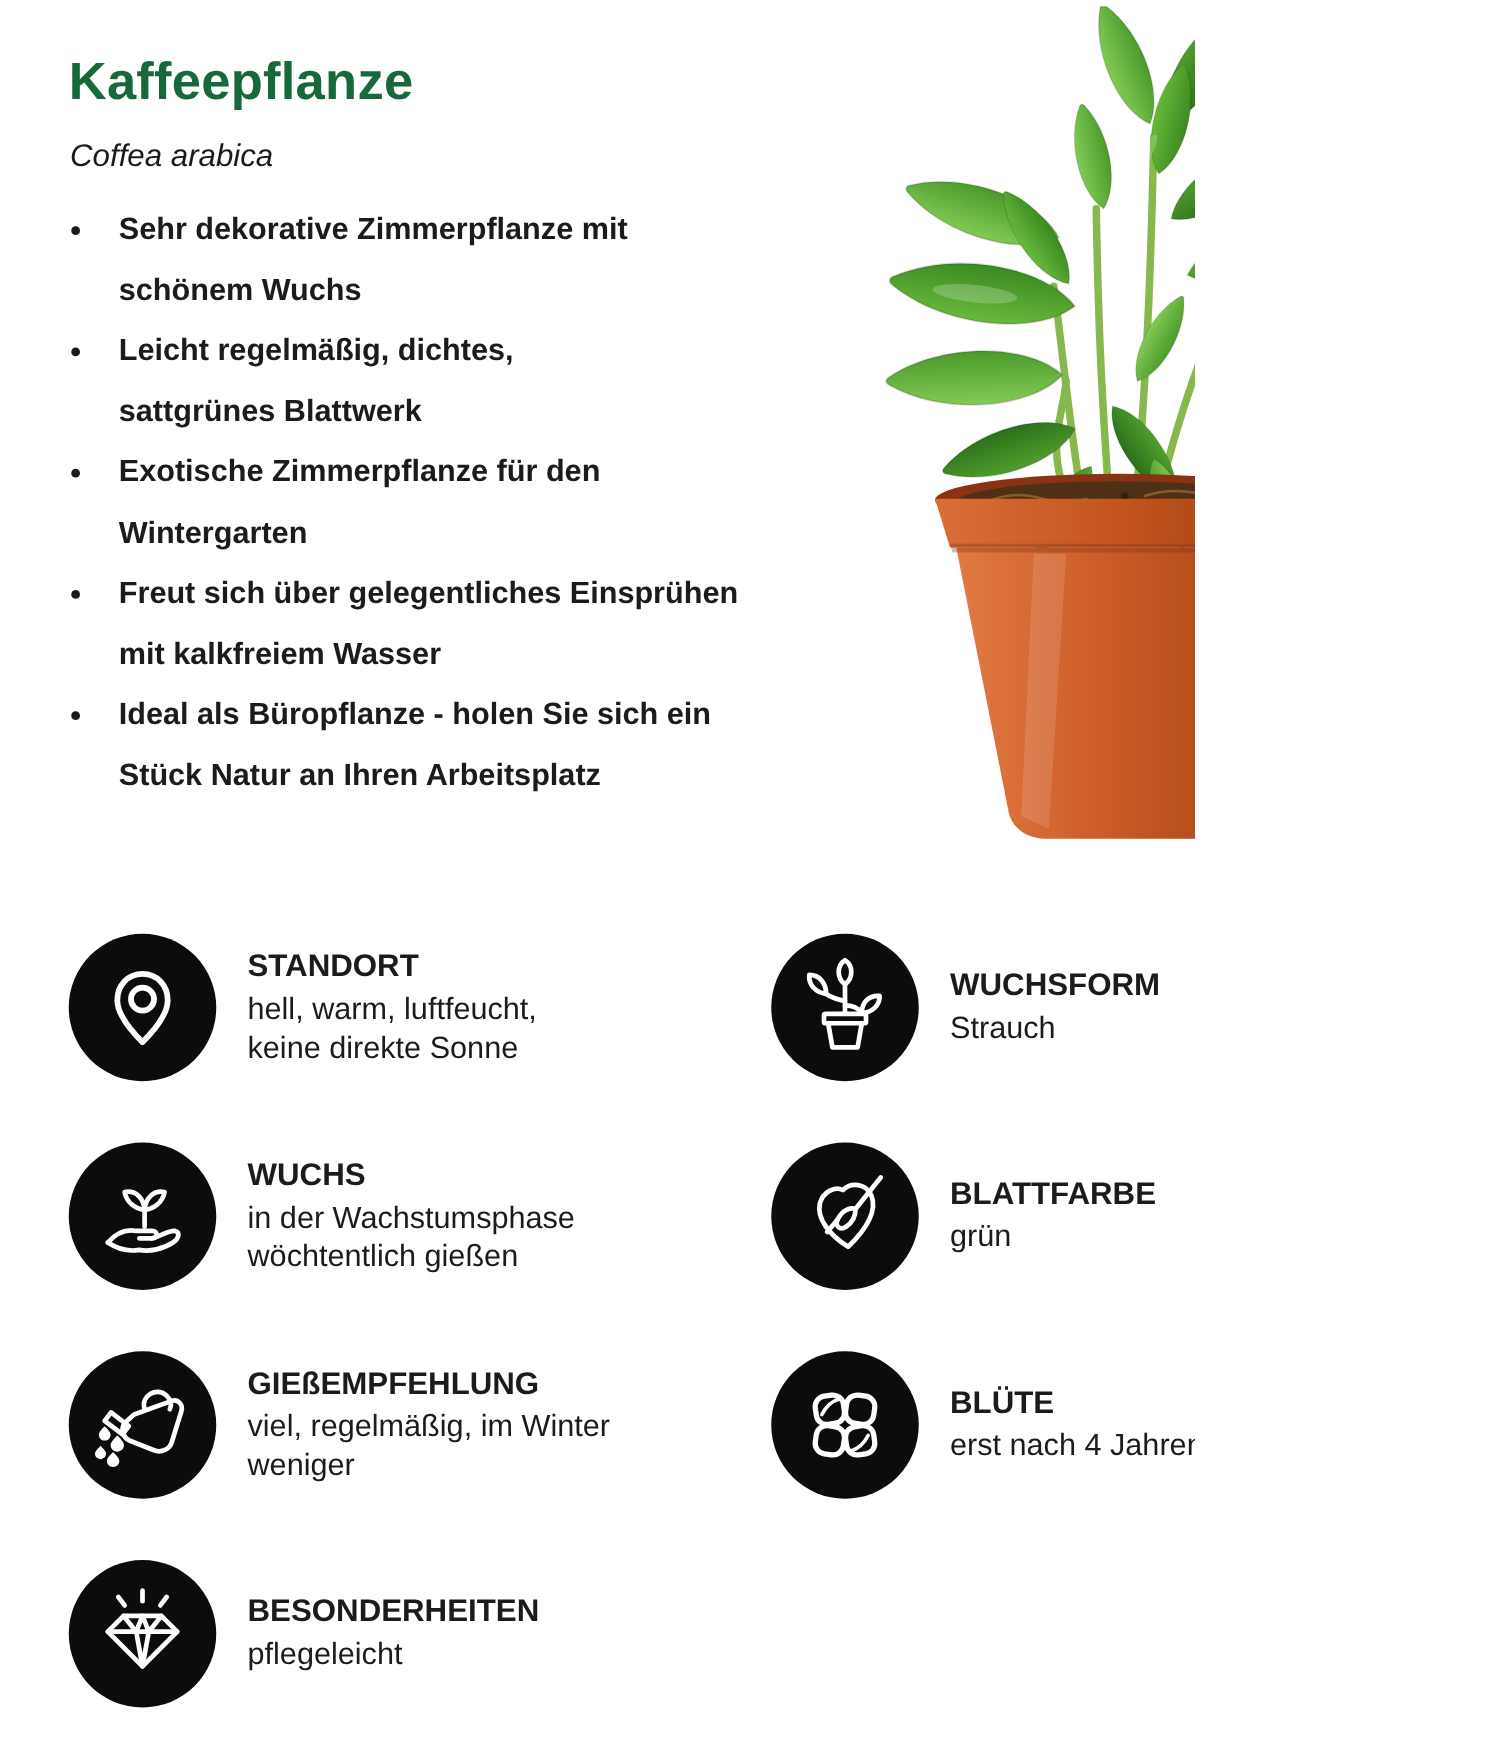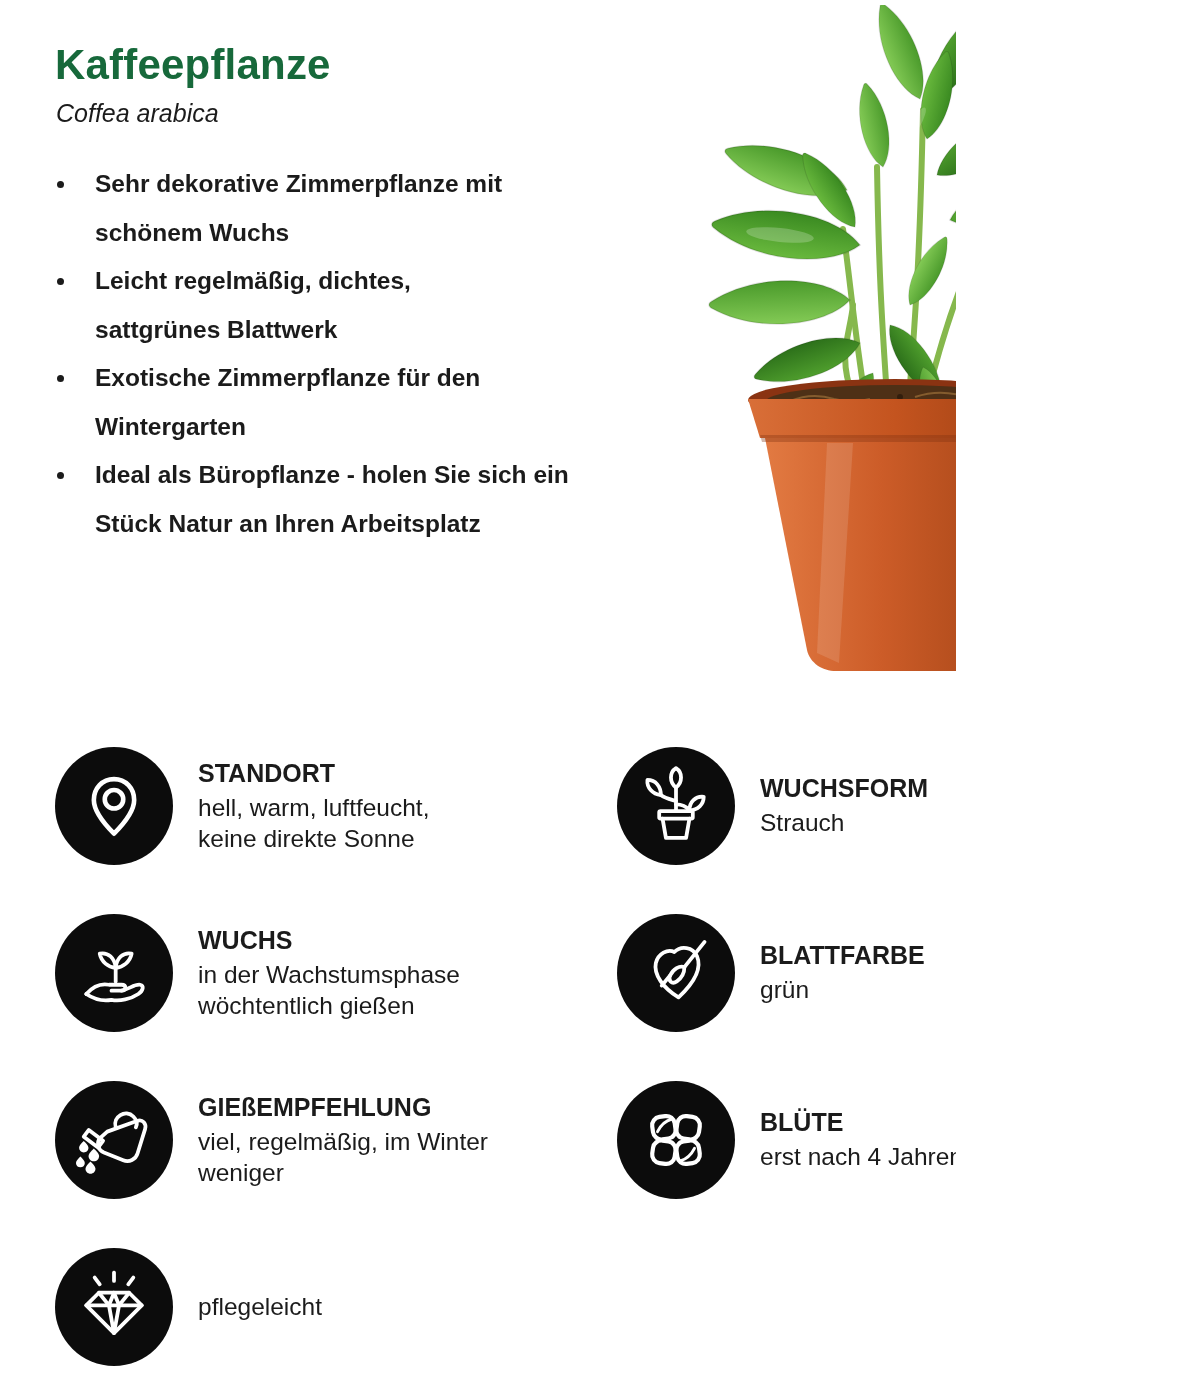--- a/index.html
+++ b/index.html
@@ -5,21 +5,21 @@
   html,body{margin:0;padding:0;background:#ffffff;}
   .page{
     position:relative;width:956px;height:1400px;background:#ffffff;overflow:hidden;
     font-family:"Liberation Sans",sans-serif;color:#1b1b1b;
   }
   .title{
     position:absolute;left:55px;top:44px;margin:0;
     font-size:42px;font-weight:bold;letter-spacing:.2px;color:#17693b;line-height:1;
   }
   .subtitle{
-    position:absolute;left:56px;top:98px;
+    position:absolute;left:56px;top:110px;
     font-size:25px;font-style:italic;line-height:1.2;
   }
   .bullets{
     position:absolute;left:55px;top:160px;width:555px;
     margin:0;padding:0;list-style:none;
     font-size:24.5px;line-height:48.5px;
   }
   .bullet{position:relative;padding-left:40px;white-space:pre-line;font-weight:bold;}
   .bullet::before{
     content:"";position:absolute;left:2px;top:21px;width:7px;height:7px;
@@ -50,20 +50,22 @@
   <h1 class="title">Kaffeepflanze</h1>
   <div class="subtitle">Coffea arabica</div>
 
   <ul class="bullets" id="bullets">
       <li class="bullet">Sehr dekorative Zimmerpflanze mit
 schönem Wuchs</li>
       <li class="bullet">Leicht regelmäßig, dichtes,
 sattgrünes Blattwerk</li>
       <li class="bullet">Exotische Zimmerpflanze für den
 Wintergarten</li>
+      <li class="bullet">Freut sich über gelegentliches Einsprühen
+mit kalkfreiem Wasser</li>
       <li class="bullet">Ideal als Büropflanze - holen Sie sich ein
 Stück Natur an Ihren Arbeitsplatz</li>
     </ul>
 
   <div class="photo">
     <svg viewBox="0 0 580 690" xmlns="http://www.w3.org/2000/svg">
       <defs>
         <linearGradient id="gpot" x1="0" y1="0" x2="1" y2="0">
           <stop offset="0" stop-color="#e27a42"></stop>
             <stop offset="0.45" stop-color="#cc5c28"></stop>
@@ -267,18 +269,19 @@
               <path d="M17 48 L83 48"></path>
               <path d="M32 33 L44 48 L50 33 L56 48 L68 33"></path>
               <path d="M44 48 L50 81 L56 48"></path>
               <path d="M27 15 L33 23"></path>
               <path d="M50 9 L50 19"></path>
               <path d="M73 15 L67 23"></path>
             </svg>
           </span>
         </div>
         <div class="ftext">
+          <div class="flabel">BESONDERHEITEN</div>
           <div class="fvalue">pflegeleicht</div>
         </div>
       </div>
     </div>
 
 </div>
 
 </body></html>

